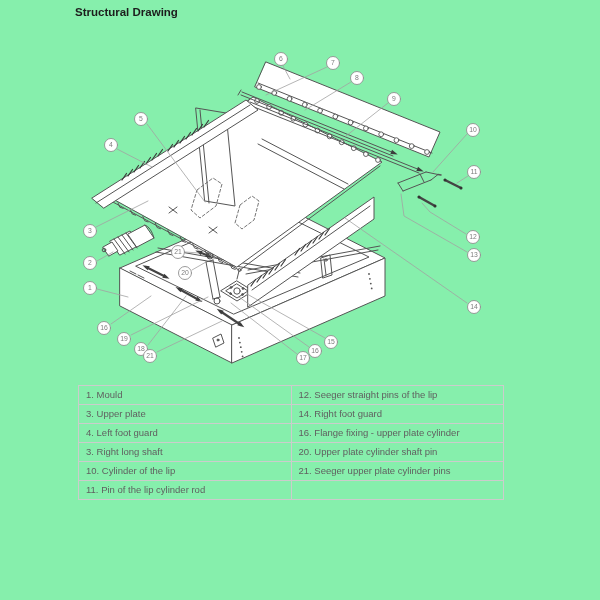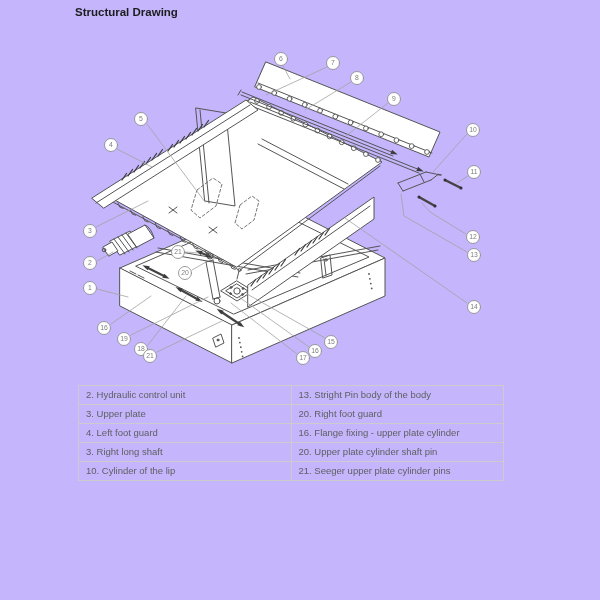--- a/index.html
+++ b/index.html
@@ -1,17 +1,17 @@
 <!DOCTYPE html>
 <html><head>
 <meta charset="utf-8">
 <style>
   html,body{margin:0;padding:0;width:600px;height:600px;background:#ffffff;overflow:hidden;
     font-family:"Liberation Sans","DejaVu Sans",sans-serif;}
-  .page{position:relative;width:600px;height:600px;background:#c4b5fd;}
+  .page{position:relative;width:600px;height:600px;background:#86efac;}
   .title{position:absolute;left:75px;top:6px;font-size:11.5px;font-weight:bold;color:#1d1d1d;}
   .diagram{position:absolute;left:0;top:0;}
   .parts{position:absolute;left:78px;top:385px;width:426px;border-collapse:collapse;table-layout:fixed;}
   .parts td{width:50%;height:18px;line-height:18px;padding:0 0 0 7px;border:1px solid #cccccc;
     font-size:9.5px;color:#606060;white-space:nowrap;overflow:hidden;}
 </style>
 </head>
 <body>
 
 <div class="page">
@@ -329,35 +329,39 @@
         <g>
           <circle cx="178" cy="252" r="6.5" fill="#fff" stroke="#909090" stroke-width="0.9"></circle>
           <text x="178" y="252" dy="2.4" text-anchor="middle" font-size="6.8" fill="#7d7d7d" stroke="none" font-family="&quot;Liberation Sans&quot;,&quot;DejaVu Sans&quot;,sans-serif">21</text>
         </g>
       </g>
   </svg>
 
   <table class="parts">
     <tbody>
         <tr>
-          <td>2. Hydraulic control unit</td>
-          <td>13. Stright Pin body of the body</td>
+          <td>1. Mould</td>
+          <td>12. Seeger straight pins of the lip</td>
         </tr>
         <tr>
           <td>3. Upper plate</td>
-          <td>20. Right foot guard</td>
+          <td>14. Right foot guard</td>
         </tr>
         <tr>
           <td>4. Left foot guard</td>
           <td>16. Flange fixing - upper plate cylinder</td>
         </tr>
         <tr>
           <td>3. Right long shaft</td>
           <td>20. Upper plate cylinder shaft pin</td>
         </tr>
         <tr>
           <td>10. Cylinder of the lip</td>
           <td>21. Seeger upper plate cylinder pins</td>
         </tr>
+        <tr>
+          <td>11. Pin of the lip cylinder rod</td>
+          <td></td>
+        </tr>
       </tbody>
   </table>
 
 </div>
 
 </body></html>

